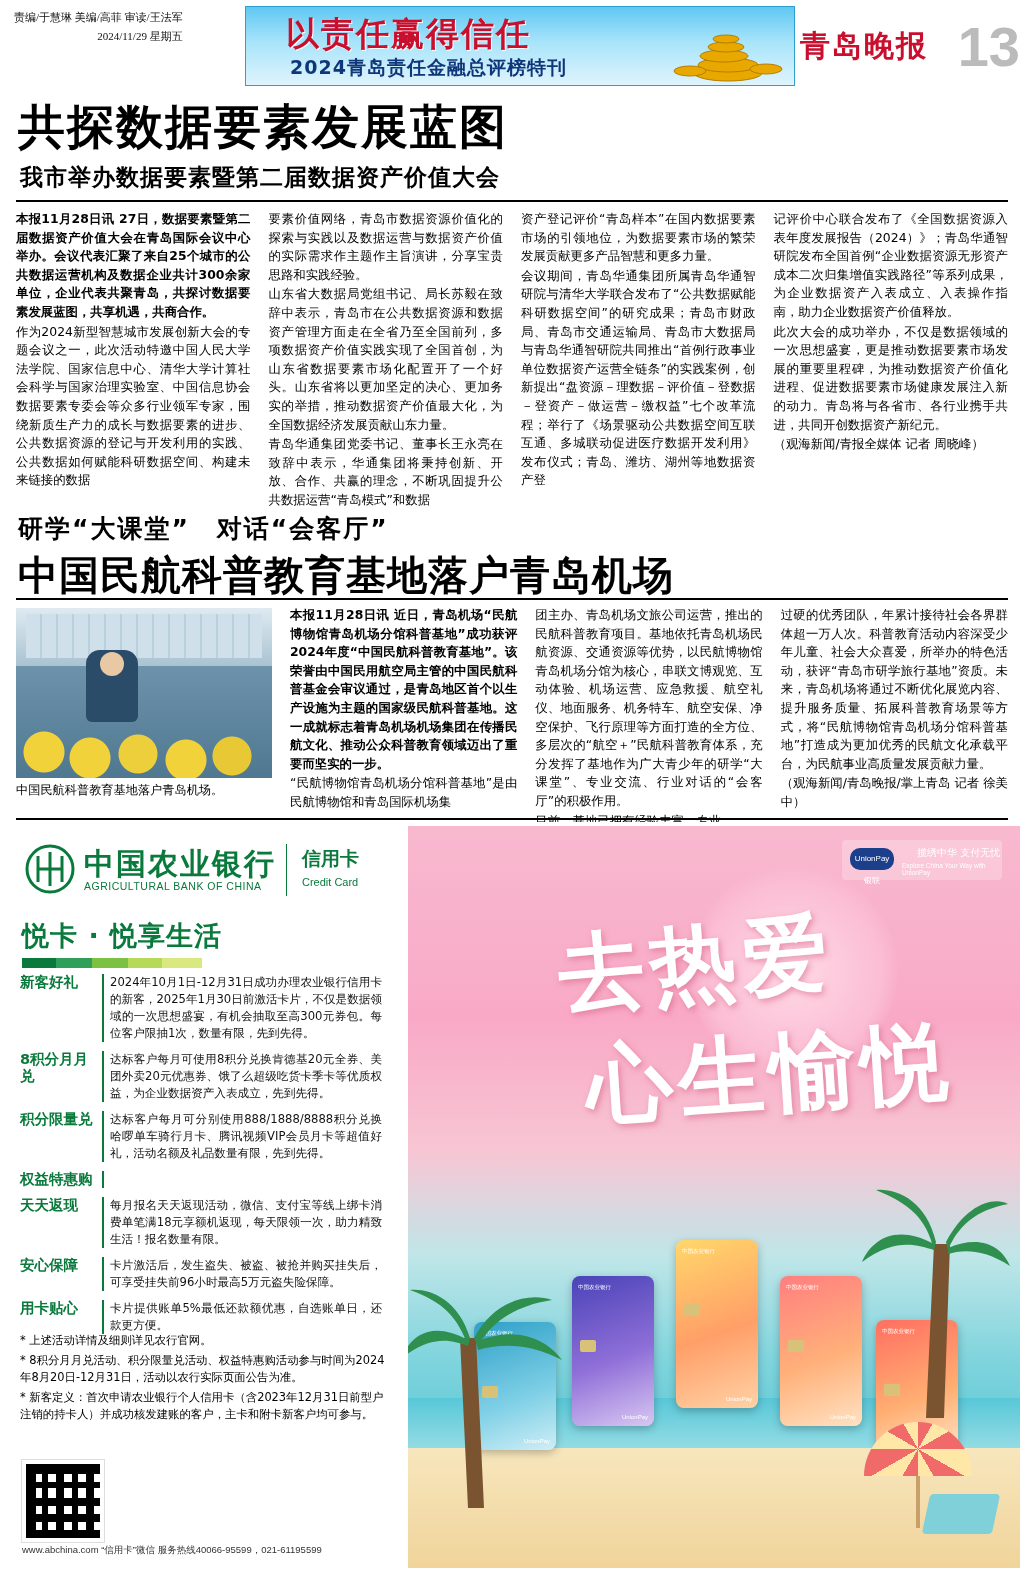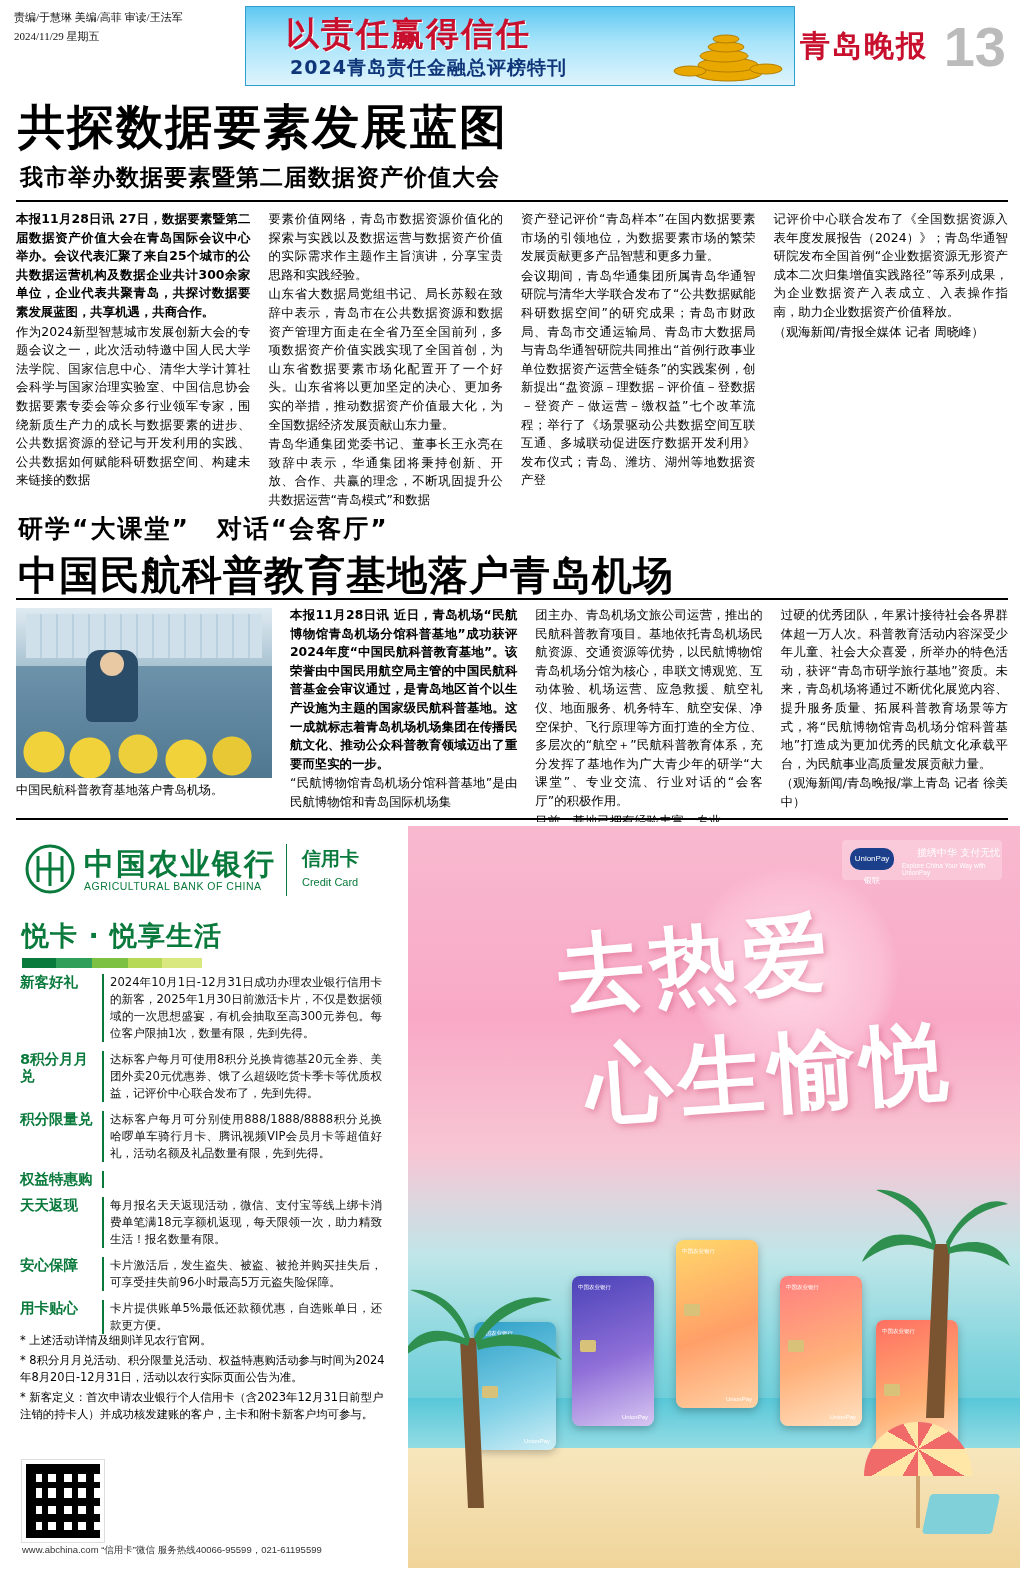--- a/index.html
+++ b/index.html
@@ -1,32 +1,32 @@
 <!DOCTYPE html>
 <html><head>
 <meta charset="utf-8">
 <style>
   html,body{margin:0;padding:0;background:#ffffff;}
   body{width:1024px;height:1572px;position:relative;font-family:"Liberation Serif",serif;color:#000;}
   .page{position:relative;width:1024px;height:1572px;overflow:hidden;}
 
   
   .masthead{position:absolute;left:0;top:0;width:1024px;height:86px;}
-  .mast-credits{position:absolute;left:14px;top:8px;font-size:11px;line-height:19px;color:#111;font-family:"Liberation Serif",serif;}
+  .mast-credits{position:absolute;left:14px;top:8px;font-size:11px;line-height:19px;color:#111;font-family:"Liberation Serif",serif;text-align:right;}
   .mast-banner{position:absolute;left:245px;top:6px;width:548px;height:78px;
     background:linear-gradient(180deg,#5fc8f2 0%,#a8e4fa 45%,#dff4fd 100%);
     border:1px solid #2f9fd0;overflow:hidden;}
   .mast-banner .coins{position:absolute;right:8px;top:2px;width:120px;height:74px;}
   .mast-title1{position:absolute;left:40px;top:5px;font-size:33px;font-weight:bold;color:#c8102e;letter-spacing:2px;
     font-family:"DejaVu Sans",sans-serif;text-shadow:1px 1px 0 #fff;}
   .mast-title2{position:absolute;left:44px;top:48px;font-size:19px;font-weight:bold;color:#10367a;letter-spacing:1px;
     font-family:"DejaVu Sans",sans-serif;}
   .mast-paper{position:absolute;right:96px;top:26px;font-size:30px;font-weight:bold;color:#c8102e;
     font-family:"DejaVu Serif",serif;letter-spacing:2px;}
-  .mast-page{position:absolute;right:18px;top:14px;font-size:56px;font-weight:bold;color:#bbbbbb;
+  .mast-page{position:absolute;right:4px;top:14px;font-size:56px;font-weight:bold;color:#bbbbbb;
     font-family:"Liberation Sans",sans-serif;}
 
   .rule{position:absolute;background:#000;}
 
   
   .a1-head{position:absolute;left:18px;top:96px;font-size:47px;font-weight:bold;letter-spacing:2px;
     font-family:"DejaVu Sans",sans-serif;}
   .a1-sub{position:absolute;left:20px;top:162px;font-size:23px;font-weight:bold;letter-spacing:1px;
     font-family:"DejaVu Sans",sans-serif;}
   .a1-rule{left:16px;top:200px;width:992px;height:2px;}
@@ -180,20 +180,21 @@
       <p>要素价值网络，青岛市数据资源价值化的探索与实践以及数据运营与数据资产价值的实际需求作主题作主旨演讲，分享宝贵思路和实践经验。</p>
       <p>山东省大数据局党组书记、局长苏毅在致辞中表示，青岛市在公共数据资源和数据资产管理方面走在全省乃至全国前列，多项数据资产价值实践实现了全国首创，为山东省数据要素市场化配置开了一个好头。山东省将以更加坚定的决心、更加务实的举措，推动数据资产价值最大化，为全国数据经济发展贡献山东力量。</p>
       <p>青岛华通集团党委书记、董事长王永亮在致辞中表示，华通集团将秉持创新、开放、合作、共赢的理念，不断巩固提升公共数据运营“青岛模式”和数据</p>
     </div>
     <div class="col">
       <p>资产登记评价“青岛样本”在国内数据要素市场的引领地位，为数据要素市场的繁荣发展贡献更多产品智慧和更多力量。</p>
       <p>会议期间，青岛华通集团所属青岛华通智研院与清华大学联合发布了“公共数据赋能科研数据空间”的研究成果；青岛市财政局、青岛市交通运输局、青岛市大数据局与青岛华通智研院共同推出“首例行政事业单位数据资产运营全链条”的实践案例，创新提出“盘资源－理数据－评价值－登数据－登资产－做运营－缴权益”七个改革流程；举行了《场景驱动公共数据空间互联互通、多城联动促进医疗数据开发利用》发布仪式；青岛、潍坊、湖州等地数据资产登</p>
     </div>
     <div class="col">
       <p>记评价中心联合发布了《全国数据资源入表年度发展报告（2024）》；青岛华通智研院发布全国首例“企业数据资源无形资产成本二次归集增值实践路径”等系列成果，为企业数据资产入表成立、入表操作指南，助力企业数据资产价值释放。</p>
+      <p>此次大会的成功举办，不仅是数据领域的一次思想盛宴，更是推动数据要素市场发展的重要里程碑，为推动数据资产价值化进程、促进数据要素市场健康发展注入新的动力。青岛将与各省市、各行业携手共进，共同开创数据资产新纪元。</p>
       <p class="sig">（观海新闻/青报全媒体 记者 周晓峰）</p>
     </div>
   </div>
 
   <div class="a2-kicker">研学“大课堂”　对话“会客厅”</div>
   <div class="a2-head">中国民航科普教育基地落户青岛机场</div>
   <div class="rule a2-rule"></div>
 
   <div class="photo">
     <div class="roof"></div>
@@ -237,21 +238,21 @@
 
       <div class="ad-items">
         <div class="ad-item">
           <div class="lbl">新客好礼</div>
           <div class="bar"></div>
           <div class="txt">2024年10月1日-12月31日成功办理农业银行信用卡的新客，2025年1月30日前激活卡片，不仅是数据领域的一次思想盛宴，有机会抽取至高300元券包。每位客户限抽1次，数量有限，先到先得。</div>
         </div>
         <div class="ad-item">
           <div class="lbl">8积分月月兑</div>
           <div class="bar"></div>
-          <div class="txt">达标客户每月可使用8积分兑换肯德基20元全券、美团外卖20元优惠券、饿了么超级吃货卡季卡等优质权益，记评价中心联合发布了，先到先得。</div>
+          <div class="txt">达标客户每月可使用8积分兑换肯德基20元全券、美团外卖20元优惠券、饿了么超级吃货卡季卡等优质权益，为企业数据资产入表成立，先到先得。</div>
         </div>
         <div class="ad-item">
           <div class="lbl">积分限量兑</div>
           <div class="bar"></div>
           <div class="txt">达标客户每月可分别使用888/1888/8888积分兑换哈啰单车骑行月卡、腾讯视频VIP会员月卡等超值好礼，活动名额及礼品数量有限，先到先得。</div>
         </div>
         <div class="ad-item">
           <div class="lbl">权益特惠购</div>
           <div class="bar"></div>
         </div>

